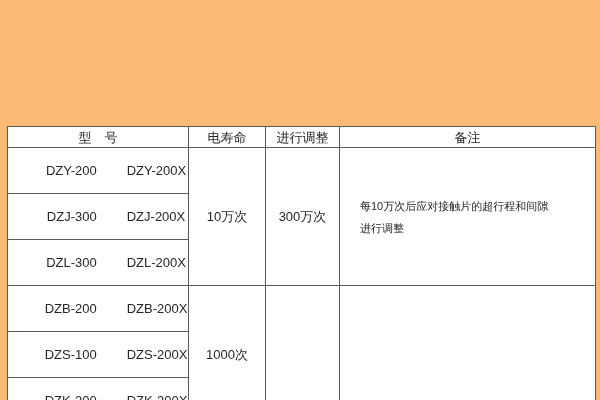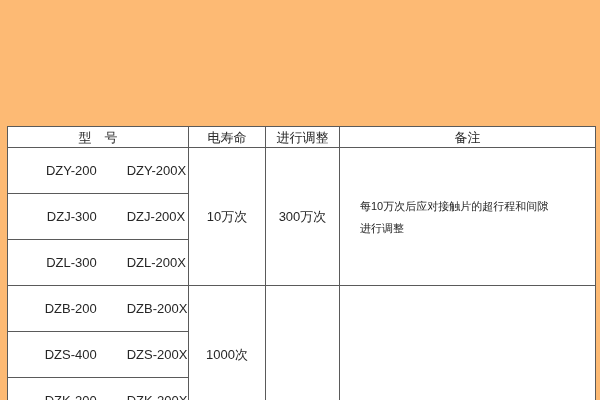--- a/index.html
+++ b/index.html
@@ -93,21 +93,21 @@
       <tr>
         <td class="model-cell">
           <span class="model-a">DZB-200</span><span class="model-b">DZB-200X</span>
         </td>
         <td rowspan="3">1000次</td>
         <td rowspan="3"></td>
         <td rowspan="3" class="remarks-cell"></td>
       </tr>
       <tr>
         <td class="model-cell">
-          <span class="model-a">DZS-400</span><span class="model-b">DZS-200X</span>
+          <span class="model-a">DZS-100</span><span class="model-b">DZS-200X</span>
         </td>
       </tr>
       <tr>
         <td class="model-cell">
           <span class="model-a">DZK-200</span><span class="model-b">DZK-200X</span>
         </td>
       </tr>
     </tbody>
   </table>
 </div>

